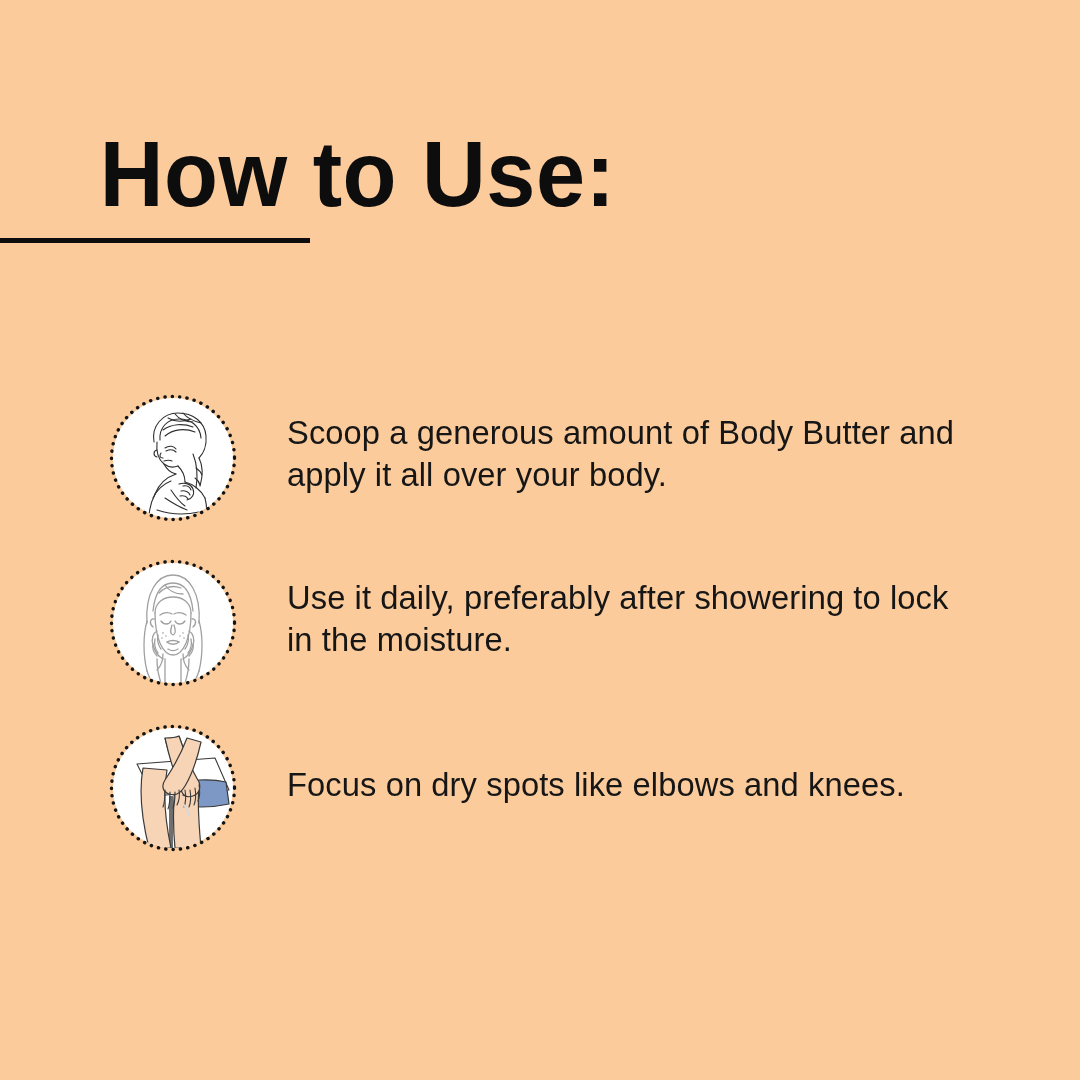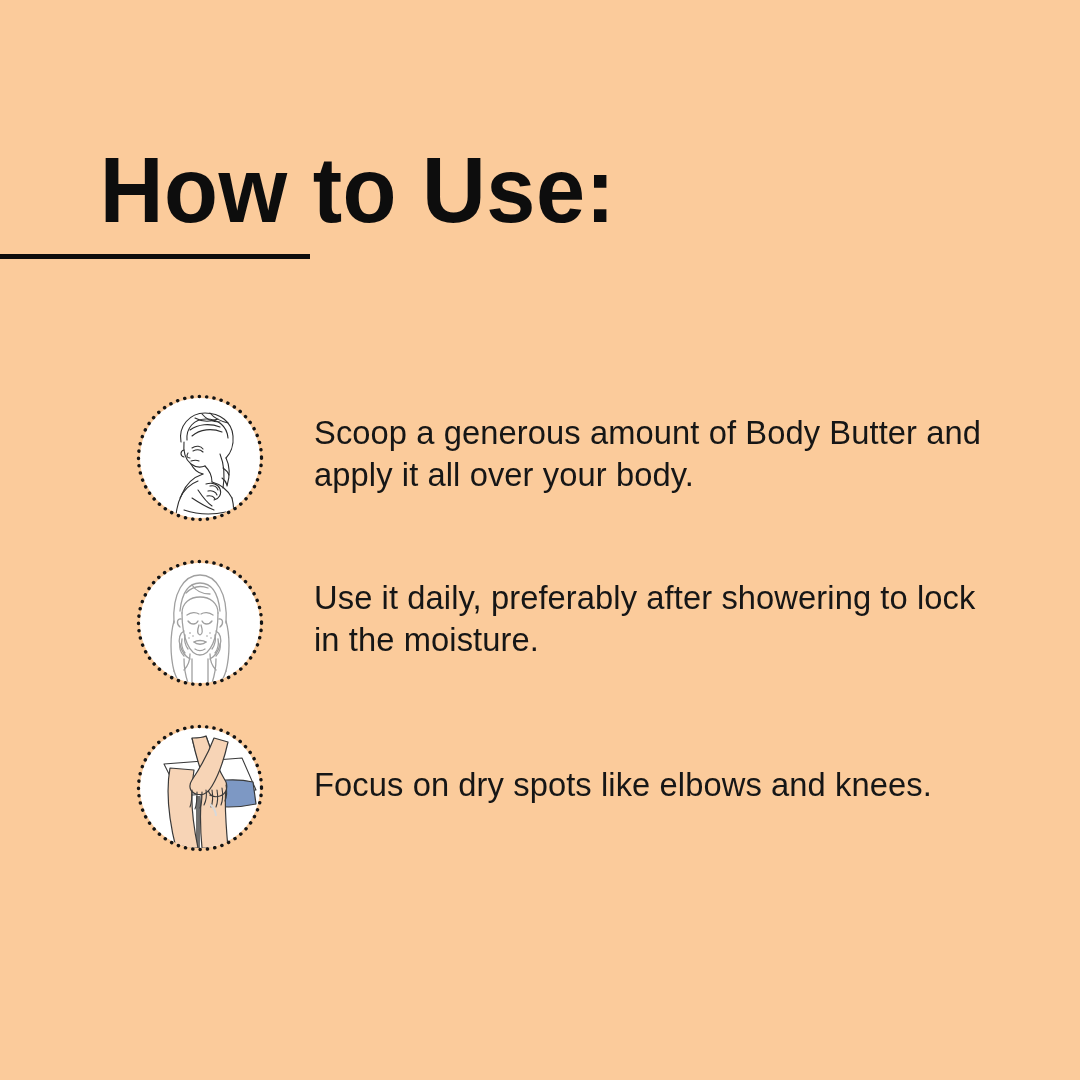--- a/index.html
+++ b/index.html
@@ -19,21 +19,21 @@
     position: relative;
     width: 1080px;
     height: 1080px;
     background: #fbcb9b;
   }
 
   
   .heading-block {
     position: absolute;
     left: 0;
-    top: 144px;
+    top: 128px;
     width: 1080px;
   }
   .page-title {
     font-family: "Liberation Sans Narrow", "Liberation Sans", sans-serif;
     font-size: 92px;
     font-weight: 700;
     letter-spacing: 0.5px;
     color: #0d0d0d;
     line-height: 1.0;
     margin: 0;
@@ -54,21 +54,20 @@
   
   .steps {
     position: absolute;
     left: 0;
     top: 398px;
     width: 1080px;
   }
   .step-row {
     position: relative;
     height: 165px;
-    margin-left: 27px;
   }
   .step-icon {
     position: absolute;
     left: 113px;
     top: 0;
     width: 120px;
     height: 120px;
     border-radius: 50%;
     background: #ffffff;
     box-sizing: border-box;

